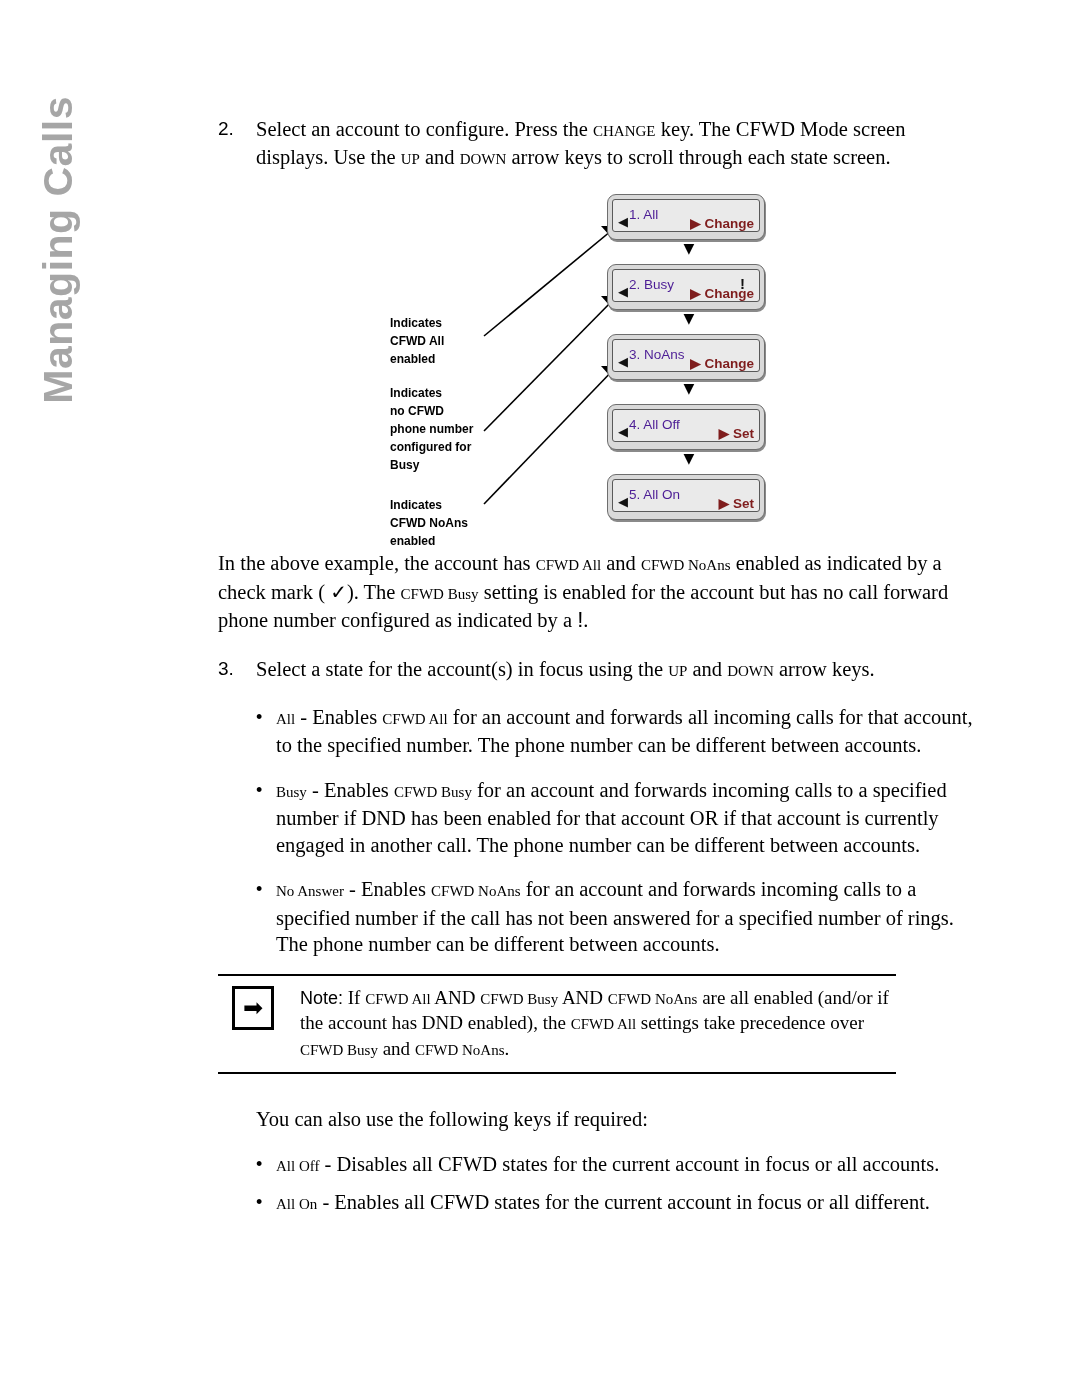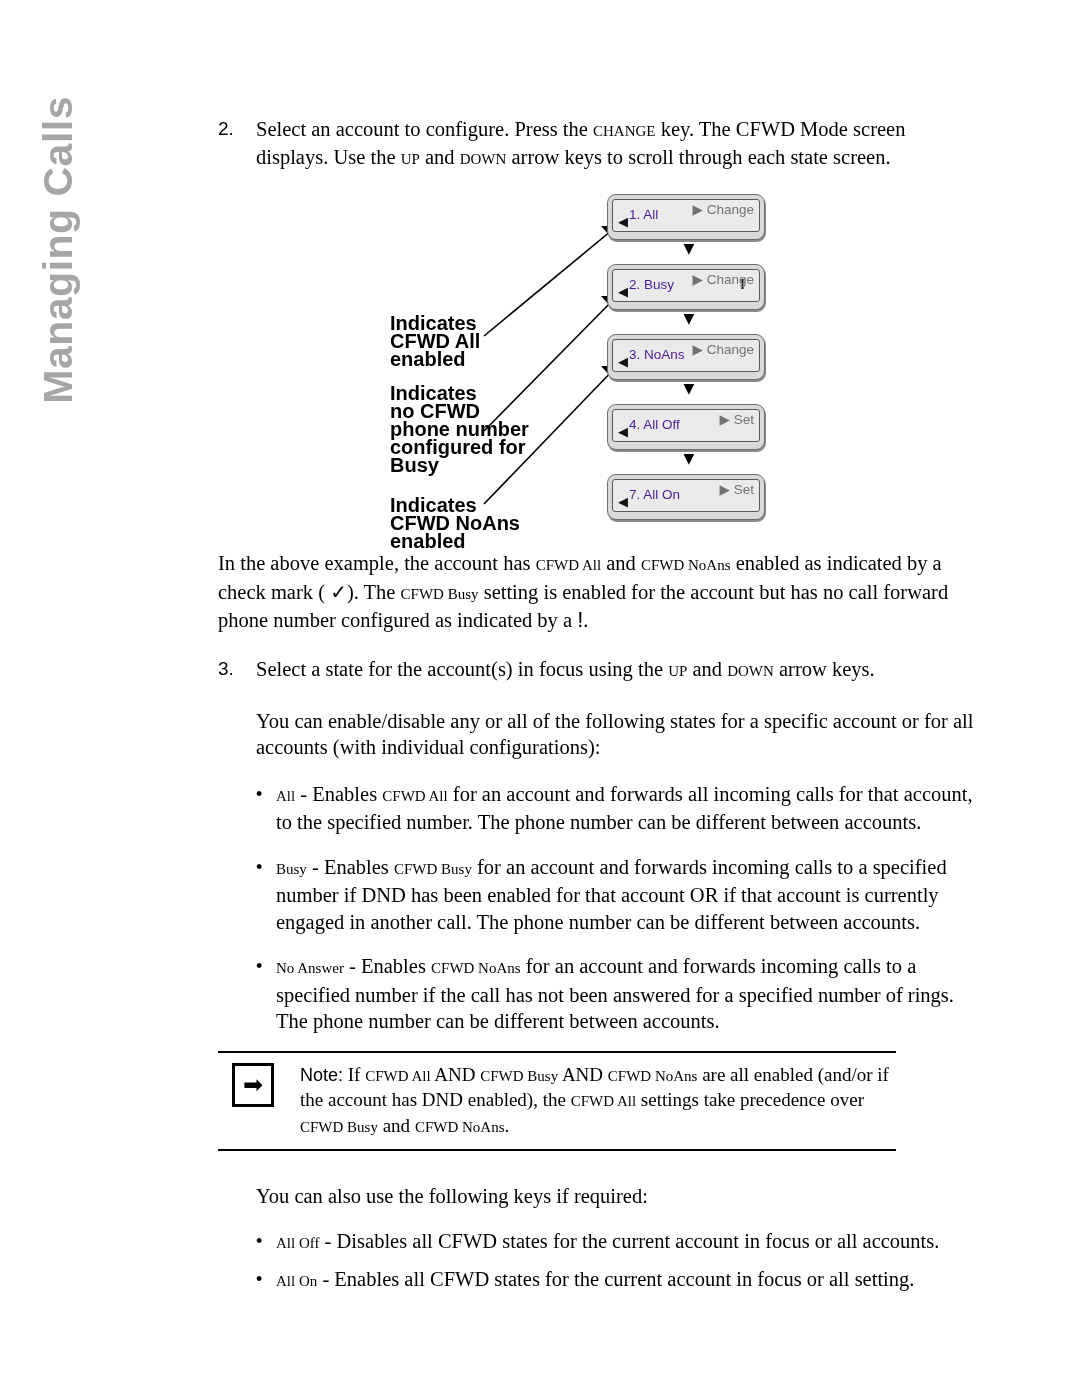--- a/index.html
+++ b/index.html
@@ -119,21 +119,21 @@
   
   .diagram {
     position: relative;
     width: 762px;
     height: 360px;
   }
   .callout {
     position: absolute;
     font-family: "Liberation Sans", sans-serif;
     font-weight: bold;
-    font-size: 20px;
+    font-size: 12px;
     line-height: 18px;
     white-space: pre-line;
     color: #000;
   }
   .callout-1 { left: 172px; top: 128px; }
   .callout-2 { left: 172px; top: 198px; }
   .callout-3 { left: 172px; top: 310px; }
 
   .lcd {
     position: absolute;
@@ -171,25 +171,26 @@
     right: 14px;
     top: 5px;
     font-family: "Liberation Sans", sans-serif;
     font-size: 15px;
     font-weight: bold;
     color: #111;
   }
   .lcd-softright {
     position: absolute;
     right: 5px;
-    bottom: 14px;
+    bottom: 0;
     font-family: "Liberation Sans", sans-serif;
     font-size: 13.5px;
-    color: #737373;
+    color: #7f1d1d;
     white-space: nowrap;
+    font-weight: bold;
   }
   .lcd-softleft {
     position: absolute;
     left: 5px;
     bottom: 2px;
     font-family: "Liberation Sans", sans-serif;
     font-size: 13px;
     color: #111;
   }
   .lcd-1 { top: 8px; }
@@ -360,36 +361,35 @@
           <div class="lcd-label">4.  All Off</div>
           <div class="lcd-state"></div>
           <div class="lcd-softleft">◀</div>
           <div class="lcd-softright">▶ Set</div>
         </div>
       </div>
       <div class="flowarrow fa-4">▼</div>
 
       <div class="lcd lcd-5">
         <div class="lcd-inner">
-          <div class="lcd-label">7.  All On</div>
+          <div class="lcd-label">5.  All On</div>
           <div class="lcd-state"></div>
           <div class="lcd-softleft">◀</div>
           <div class="lcd-softright">▶ Set</div>
         </div>
       </div>
     </div>
 
     <p class="para" style="margin-top:4px;"><span>In the above example, the account has </span><span class="ui">CFWD All</span><span>  and </span><span class="ui">CFWD NoAns</span><span> enabled as indicated by a check mark ( </span><span class="checkglyph">✓</span><span>). The </span><span class="ui">CFWD Busy</span><span> setting is enabled for the account but has no call forward phone number configured as indicated by a </span><span class="bangglyph">!</span><span>.</span></p>
 
     <div class="step" style="margin-top:22px;">
       <span class="step-num">3.</span>
       <span class="step-body"><span>Select a state for the account(s) in focus using the </span><span class="ui">UP</span><span> and </span><span class="ui">DOWN</span><span> arrow keys.</span></span>
     </div>
 
-    <p class="para indented" style="margin-top:24px;">You can enable/disable any or all of the following states for a specific account or for all accounts (with individual configurations):</p>
 
     <div class="bullet" style="margin-top:20px;">
       <span class="bullet-dot">•</span>
       <span class="bullet-body"><span class="ui">All</span><span> - Enables </span><span class="ui">CFWD All</span><span>  for an account and forwards all incoming calls for that account, to the specified number. The phone number can be different between accounts.</span></span>
     </div>
     <div class="bullet" style="margin-top:18px;">
       <span class="bullet-dot">•</span>
       <span class="bullet-body"><span class="ui">Busy</span><span> - Enables </span><span class="ui">CFWD Busy</span><span> for an account and forwards incoming calls to a specified number if DND has been enabled for that account OR if that account is currently engaged in another call. The phone number can be different between accounts.</span></span>
     </div>
     <div class="bullet" style="margin-top:18px;">
@@ -405,19 +405,19 @@
     </div>
 
     <p class="para indented" style="margin-top:32px;">You can also use the following keys if required:</p>
 
     <div class="bullet" style="margin-top:18px;">
       <span class="bullet-dot">•</span>
       <span class="bullet-body"><span class="ui">All Off</span><span>  - Disables all CFWD states for the current account in focus or all accounts.</span></span>
     </div>
     <div class="bullet" style="margin-top:10px;">
       <span class="bullet-dot">•</span>
-      <span class="bullet-body"><span class="ui">All On</span><span> - Enables all CFWD states for the current account in focus or all setting.</span></span>
+      <span class="bullet-body"><span class="ui">All On</span><span> - Enables all CFWD states for the current account in focus or all different.</span></span>
     </div>
 
   </div>
 
 
 </div>
 
 </body></html>

